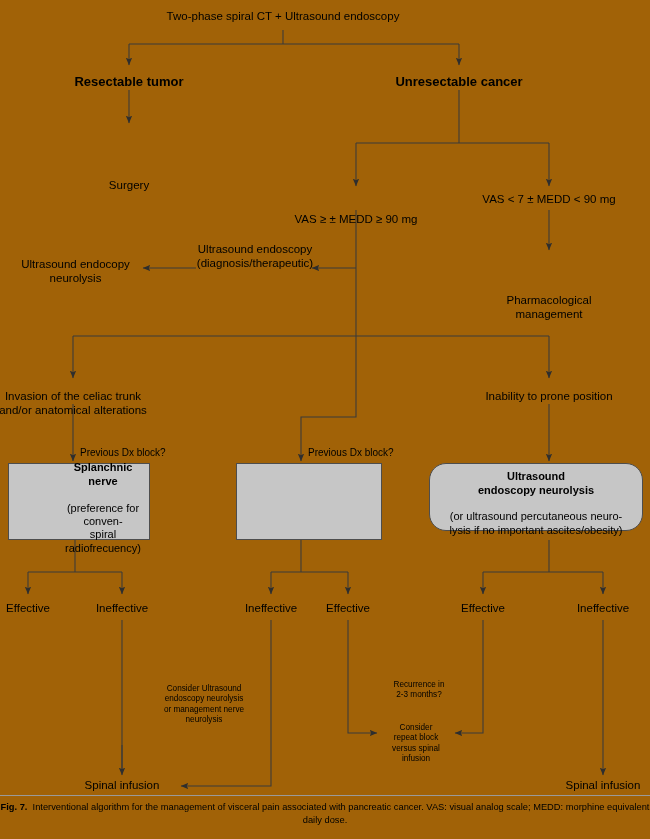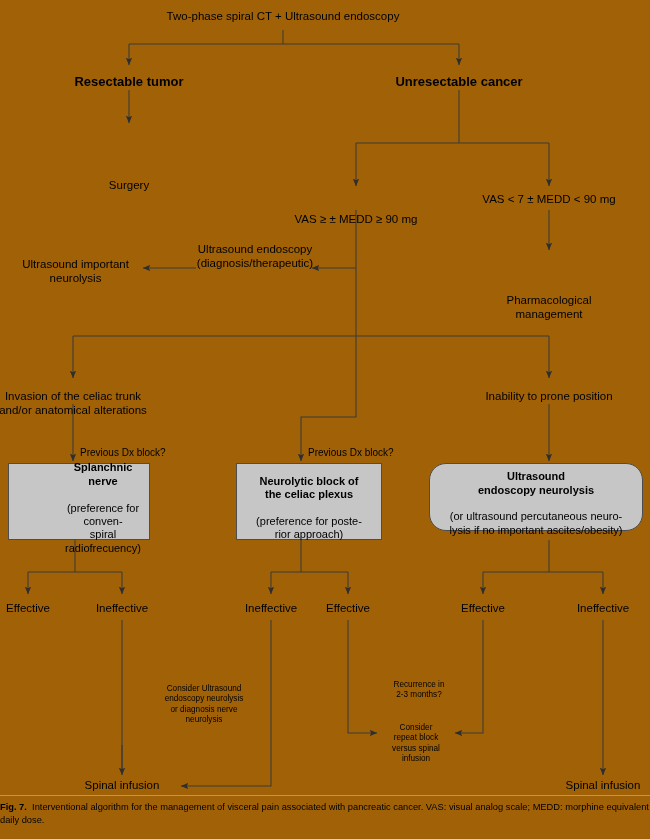--- a/index.html
+++ b/index.html
@@ -52,21 +52,21 @@
     left:0; top:795px;
     width:650px; height:1px;
     background:#9a9a9a;
   }
   #caption{
     position:absolute;
     left:0; top:801px;
     width:650px;
     font-size:9.3px;
     line-height:1.42;
-    text-align:left;
+    text-align:center;
   }
   #caption .figlabel{font-weight:bold;}
 </style>
 </head>
 <body>
 
 <div id="page">
 
   <svg id="svg-layer" viewBox="0 0 650 839" xmlns="http://www.w3.org/2000/svg">
     <defs>
@@ -146,21 +146,21 @@
 
   <div class="nd t-normal" style="left:74px; top:131px; width:110px;margin-top:48px;">Surgery</div>
 
   <div class="nd t-normal" style="left:266px; top:193px; width:180px;margin-top:20px;">VAS ≥ ± MEDD ≥ 90 mg</div>
 
   <div class="nd t-normal" style="left:459px; top:193px; width:180px;">VAS &lt; 7 ± MEDD &lt; 90 mg</div>
 
   <div class="nd t-normal" style="left:190px; top:243px; width:130px;">Ultrasound endoscopy
 (diagnosis/therapeutic)</div>
 
-  <div class="nd t-normal" style="left:8px; top:258px; width:135px;">Ultrasound important
+  <div class="nd t-normal" style="left:8px; top:258px; width:135px;">Ultrasound endocopy
 neurolysis</div>
 
   <div class="nd t-normal" style="left:484px; top:258px; width:130px;margin-top:36px;">Pharmacological
 management</div>
 
   <div class="nd t-normal" style="left:-3px; top:390px; width:152px;">Invasion of the celiac trunk
 and/or anatomical alterations</div>
 
   <div class="nd t-normal" style="left:461px; top:390px; width:176px;">Inability to prone position</div>
 
@@ -171,24 +171,21 @@
   <div class="box" style="left:8px; top:463px; width:142px; height:77px;padding-left:48px;">
     <div class="box-inner">
       <span class="b1">Splanchnic nerve</span><br>
       <span class="b2">(preference for conven-
 spiral radiofrecuency)</span>
     </div>
   </div>
 
   <div class="box" style="left:236px; top:463px; width:146px; height:77px;">
     <div class="box-inner">
-      <span class="b1">Neurolytic block of
-the celiac plexus</span><br>
-      <span class="b2">(preference for poste-
-rior approach)</span>
+      <br>
     </div>
   </div>
 
   <div class="box" style="left:429px; top:463px; width:214px; height:68px;border-radius:17px;">
     <div class="box-inner">
       <span class="b1">Ultrasound
 endoscopy neurolysis</span><br>
       <span class="b2">(or ultrasound percutaneous neuro-
 lysis if no important ascites/obesity)</span>
     </div>
@@ -198,21 +195,21 @@
   <div class="nd t-normal" style="left:82px; top:602px; width:80px;">Ineffective</div>
 
   <div class="nd t-normal" style="left:231px; top:602px; width:80px;">Ineffective</div>
   <div class="nd t-normal" style="left:313px; top:602px; width:70px;">Effective</div>
 
   <div class="nd t-normal" style="left:448px; top:602px; width:70px;">Effective</div>
   <div class="nd t-normal" style="left:563px; top:602px; width:80px;">Ineffective</div>
 
   <div class="nd t-tiny" style="left:145px; top:684px; width:118px;">Consider Ultrasound
 endoscopy neurolysis
-or diagnosis nerve
+or management nerve
 neurolysis</div>
 
   <div class="nd t-tiny" style="left:374px; top:680px; width:90px;">Recurrence in
 2-3 months?</div>
 
   <div class="nd t-tiny" style="left:378px; top:723px; width:76px;">Consider
 repeat block
 versus spinal
 infusion</div>
 

